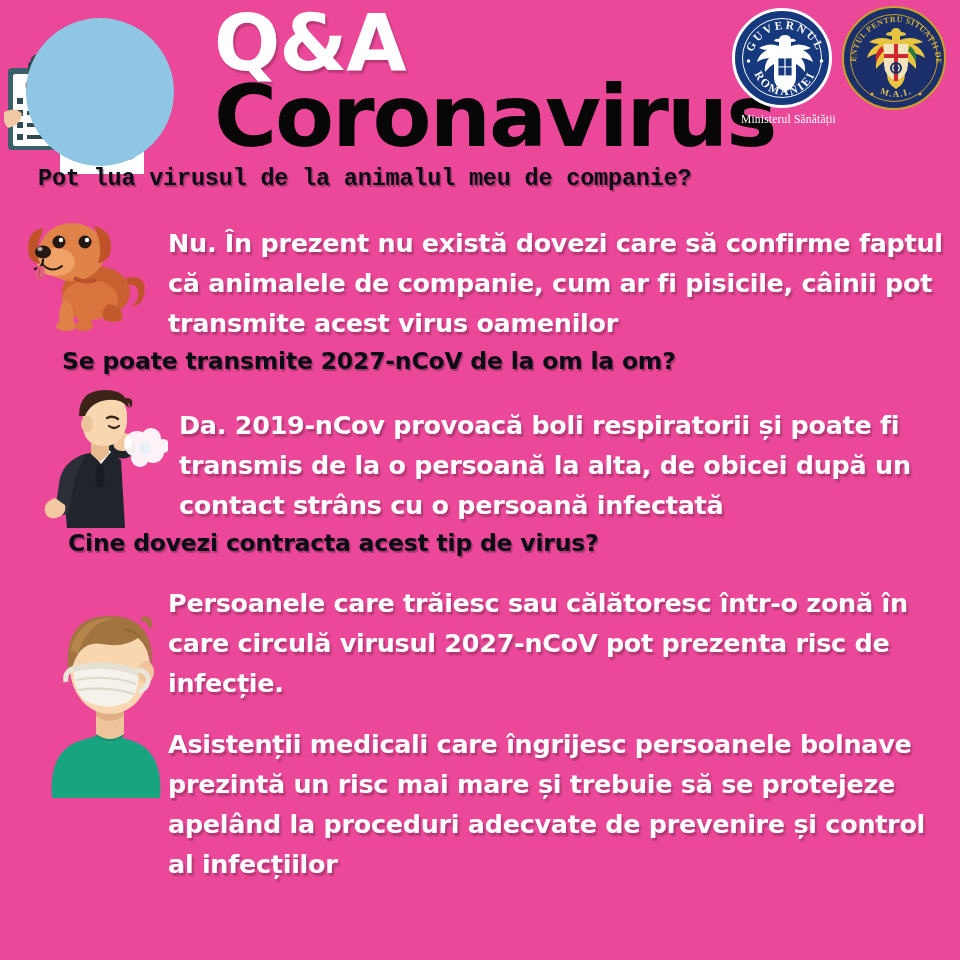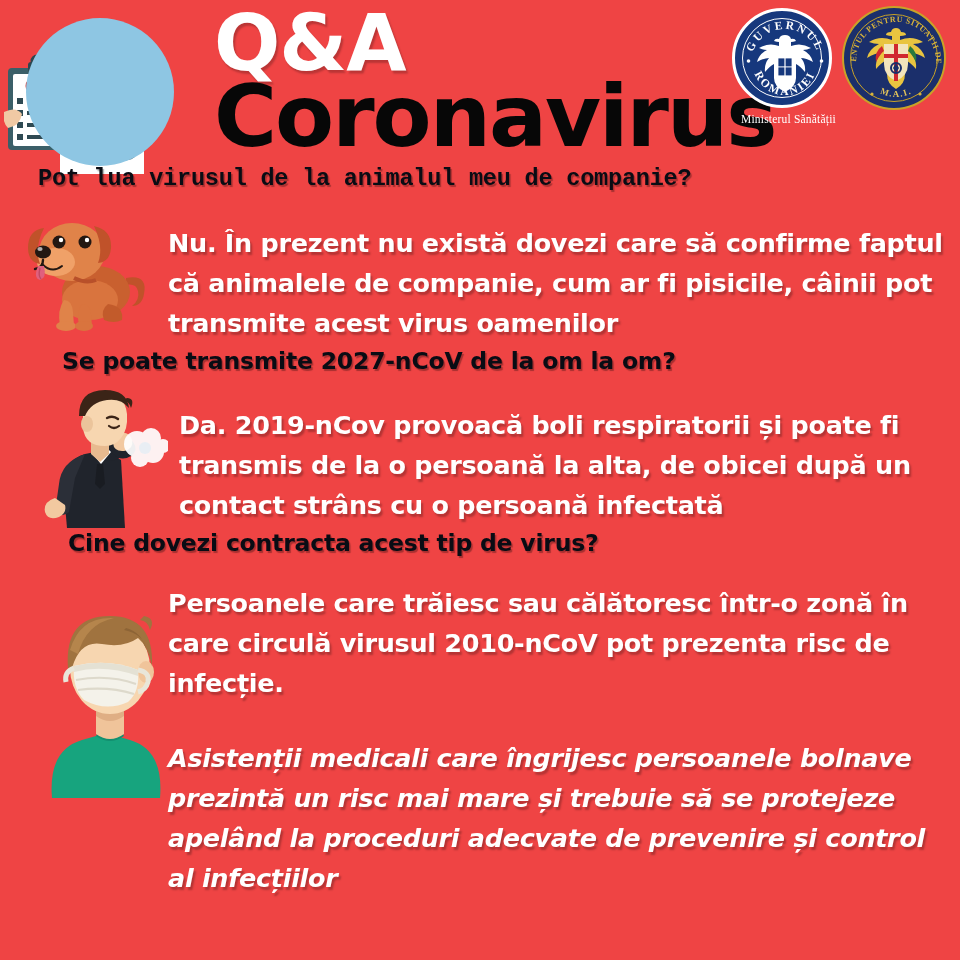--- a/index.html
+++ b/index.html
@@ -3,21 +3,21 @@
 <meta charset="utf-8">
 <style>
   html,body{margin:0;padding:0;}
   body{
     width:960px;height:960px;
     background:#3398f4;
     font-family:"Liberation Sans", sans-serif;
     overflow:hidden;
     position:relative;
   }
-  .poster{position:relative;width:960px;height:960px;background:#ef4444;overflow:hidden;}
+  .poster{position:relative;width:960px;height:960px;background:#ec4899;overflow:hidden;}
 
   
   .header{position:absolute;left:0;top:0;width:960px;height:168px;}
 
   .doctor-art{position:absolute;left:4px;top:6px;width:180px;height:165px;}
   .doc-circle{position:absolute;left:22px;top:12px;width:148px;height:148px;border-radius:50%;background:#8ec6e3;}
 
   .title-block{position:absolute;left:214px;top:6px;width:500px;}
   .title-qa{
     font-size:78px;line-height:62px;font-weight:bold;color:#ffffff;
@@ -72,21 +72,21 @@
   
   #sec2{left:0;top:348px;}
   #sec2 .question{position:absolute;left:62px;top:0;}
   #sec2 .answer{position:absolute;left:174px;top:52px;width:780px;}
   #sec2 .art{left:33px;top:38px;width:135px;height:140px;}
 
   
   #sec3{left:0;top:530px;}
   #sec3 .question{position:absolute;left:68px;top:0;}
   #sec3 .answer.p1{position:absolute;left:163px;top:48px;width:790px;}
-  #sec3 .answer.p2{position:absolute;left:163px;top:203px;width:790px;font-style:italic;}
+  #sec3 .answer.p2{position:absolute;left:163px;top:189px;width:790px;}
   #sec3 .art{left:40px;top:68px;width:140px;height:200px;}
 </style>
 </head>
 <body>
 
 <div class="poster">
 
   <div class="header">
 
     <div class="doctor-art">
@@ -327,17 +327,17 @@
         <path d="M34 68 q34 -8 64 4 q2 22 -10 32 q-22 10 -44 -2 q-12 -12 -10 -34z" fill="#f4f2ea"></path>
         <path d="M34 68 q34 -8 64 4 l0 6 q-34 -12 -64 -4z" fill="#e4e1d4"></path>
         <path d="M36 82 q32 -6 60 4" stroke="#ddd9cb" stroke-width="2.2" fill="none"></path>
         <path d="M38 92 q30 -4 56 4" stroke="#ddd9cb" stroke-width="2.2" fill="none"></path>
 
         <path d="M98 72 q12 2 10 12 q-2 8 -10 10" stroke="#e9e6d9" stroke-width="5" fill="none"></path>
         <path d="M34 70 q-10 4 -8 14" stroke="#e9e6d9" stroke-width="5" fill="none"></path>
       </svg>
     </div>
 
-    <div class="answer p1">Persoanele care trăiesc sau călătoresc într-o zonă în care circulă virusul 2010-nCoV pot prezenta risc de infecție.</div>
+    <div class="answer p1">Persoanele care trăiesc sau călătoresc într-o zonă în care circulă virusul 2027-nCoV pot prezenta risc de infecție.</div>
     <div class="answer p2">Asistenții medicali care îngrijesc persoanele bolnave prezintă un risc mai mare și trebuie să se protejeze apelând la proceduri adecvate de prevenire și control al infecțiilor</div>
   </div>
 
 </div>
 
 </body></html>

